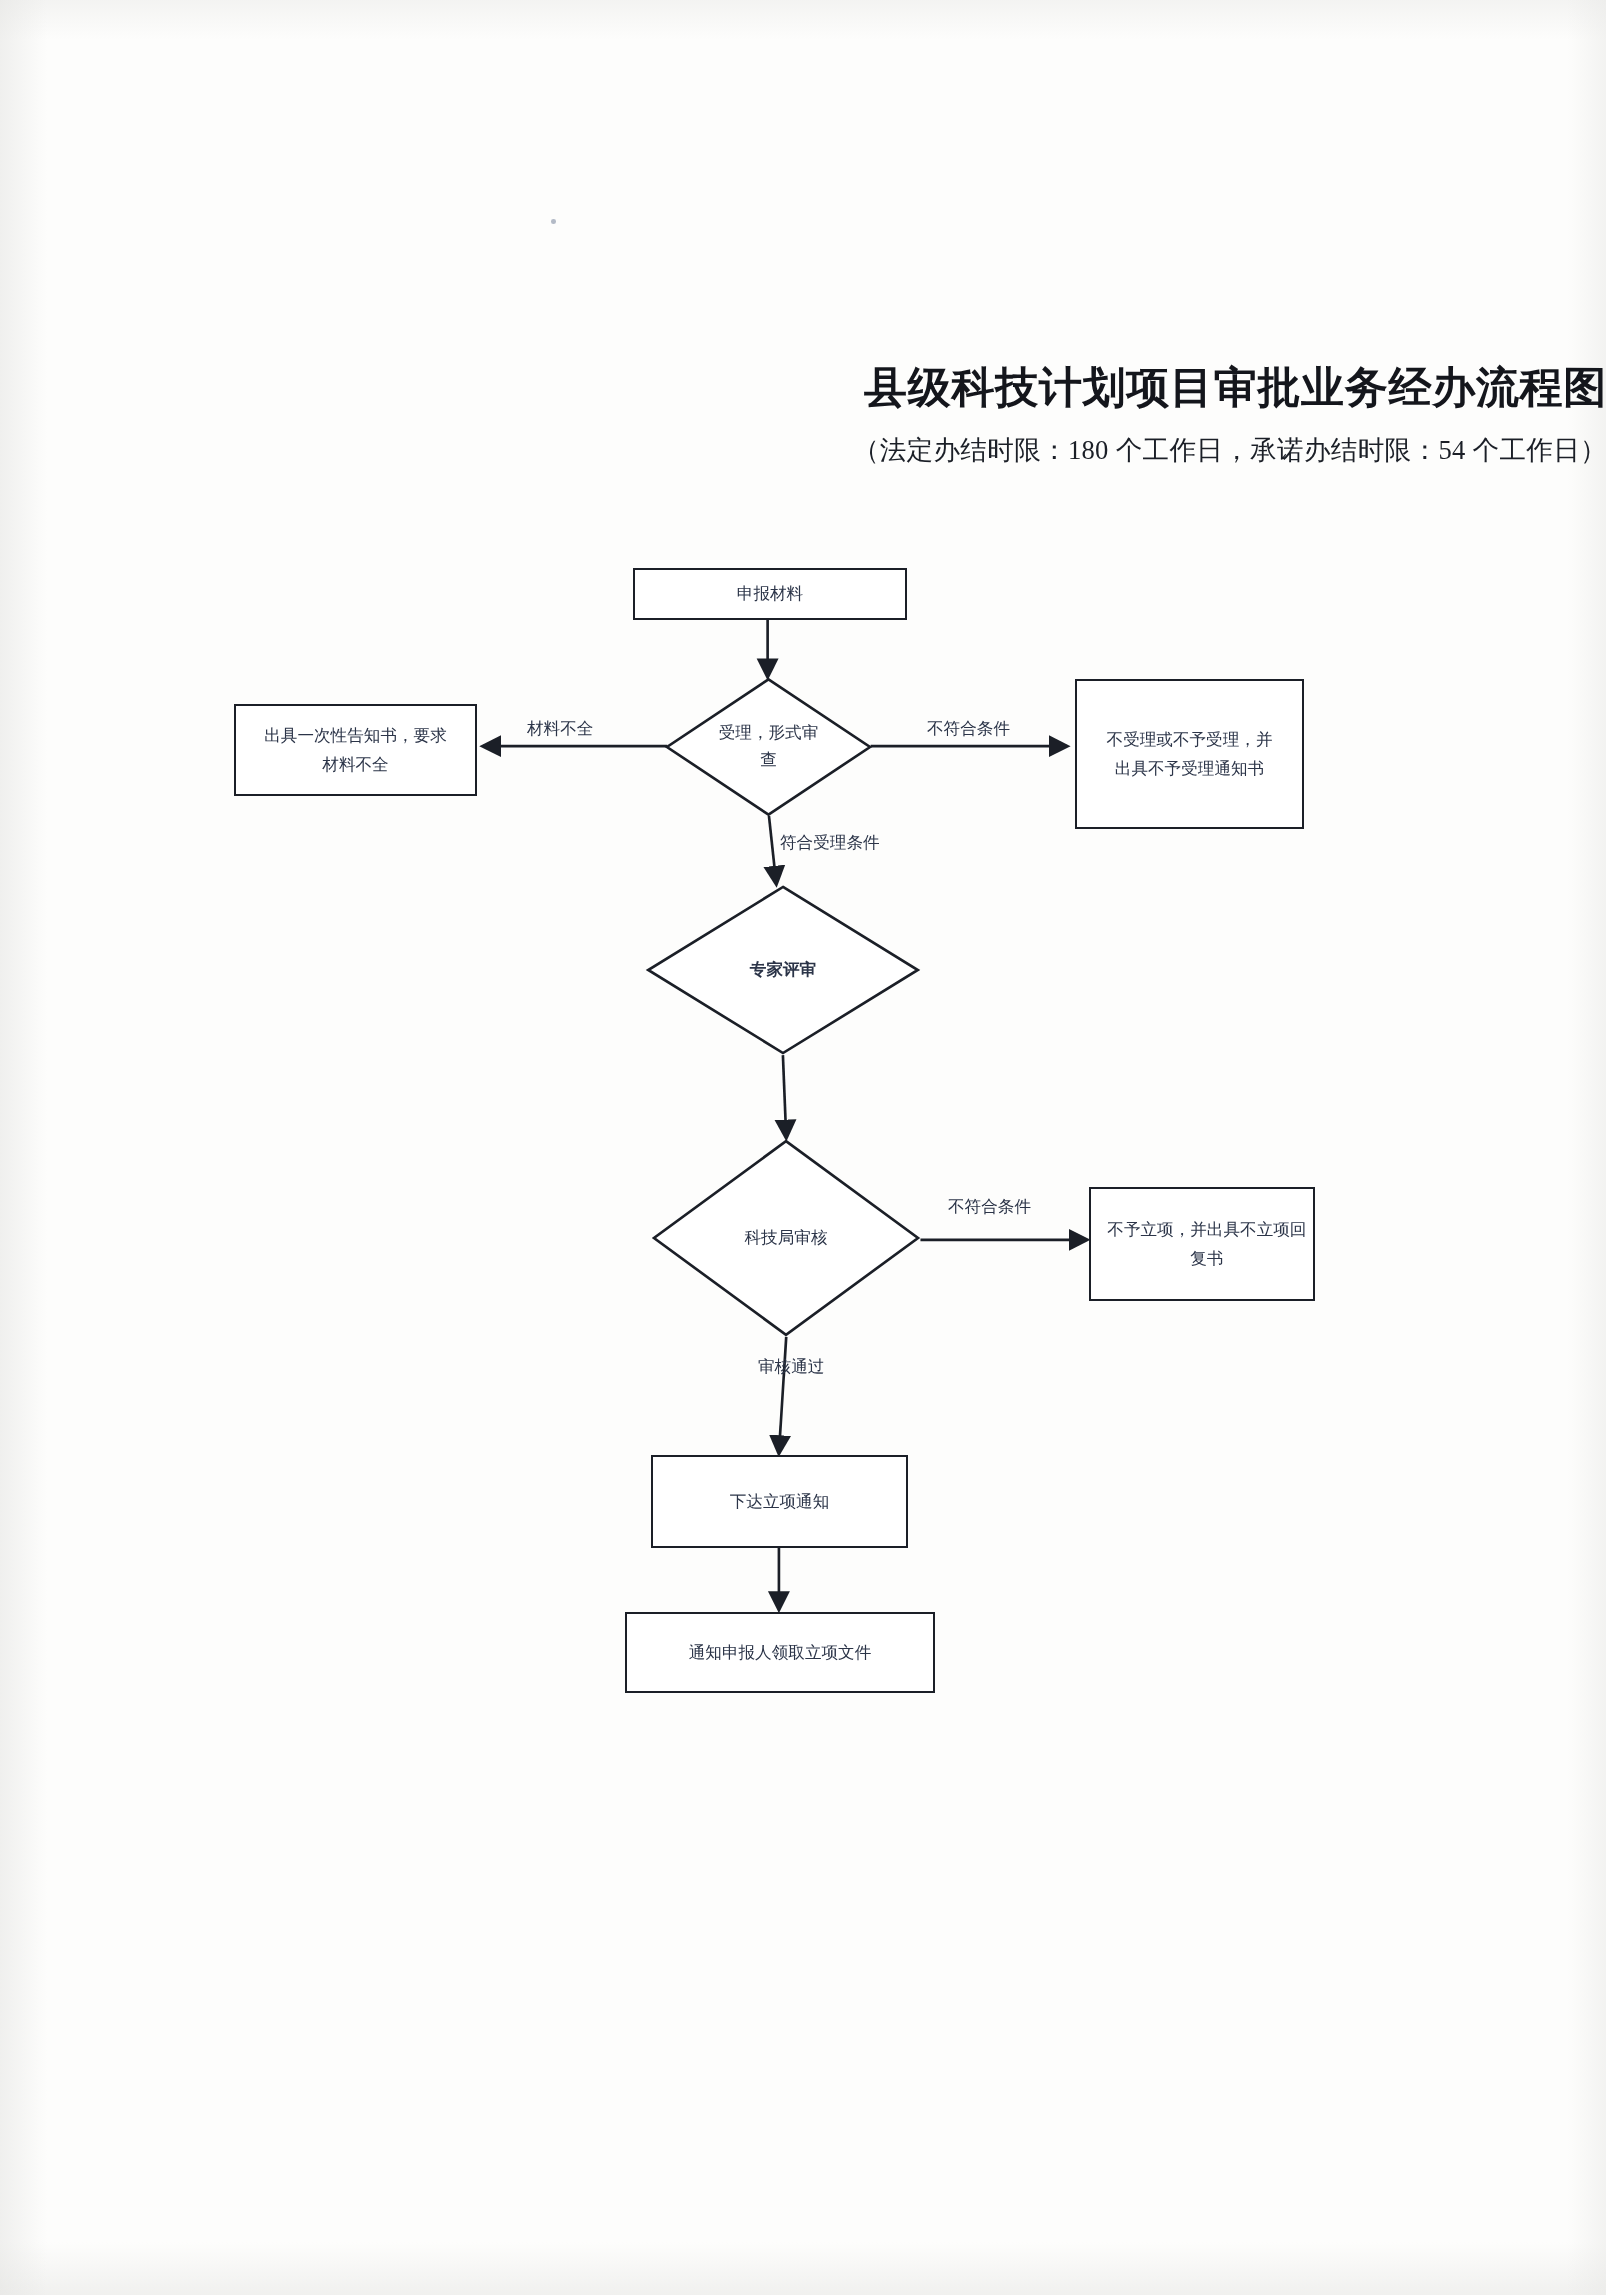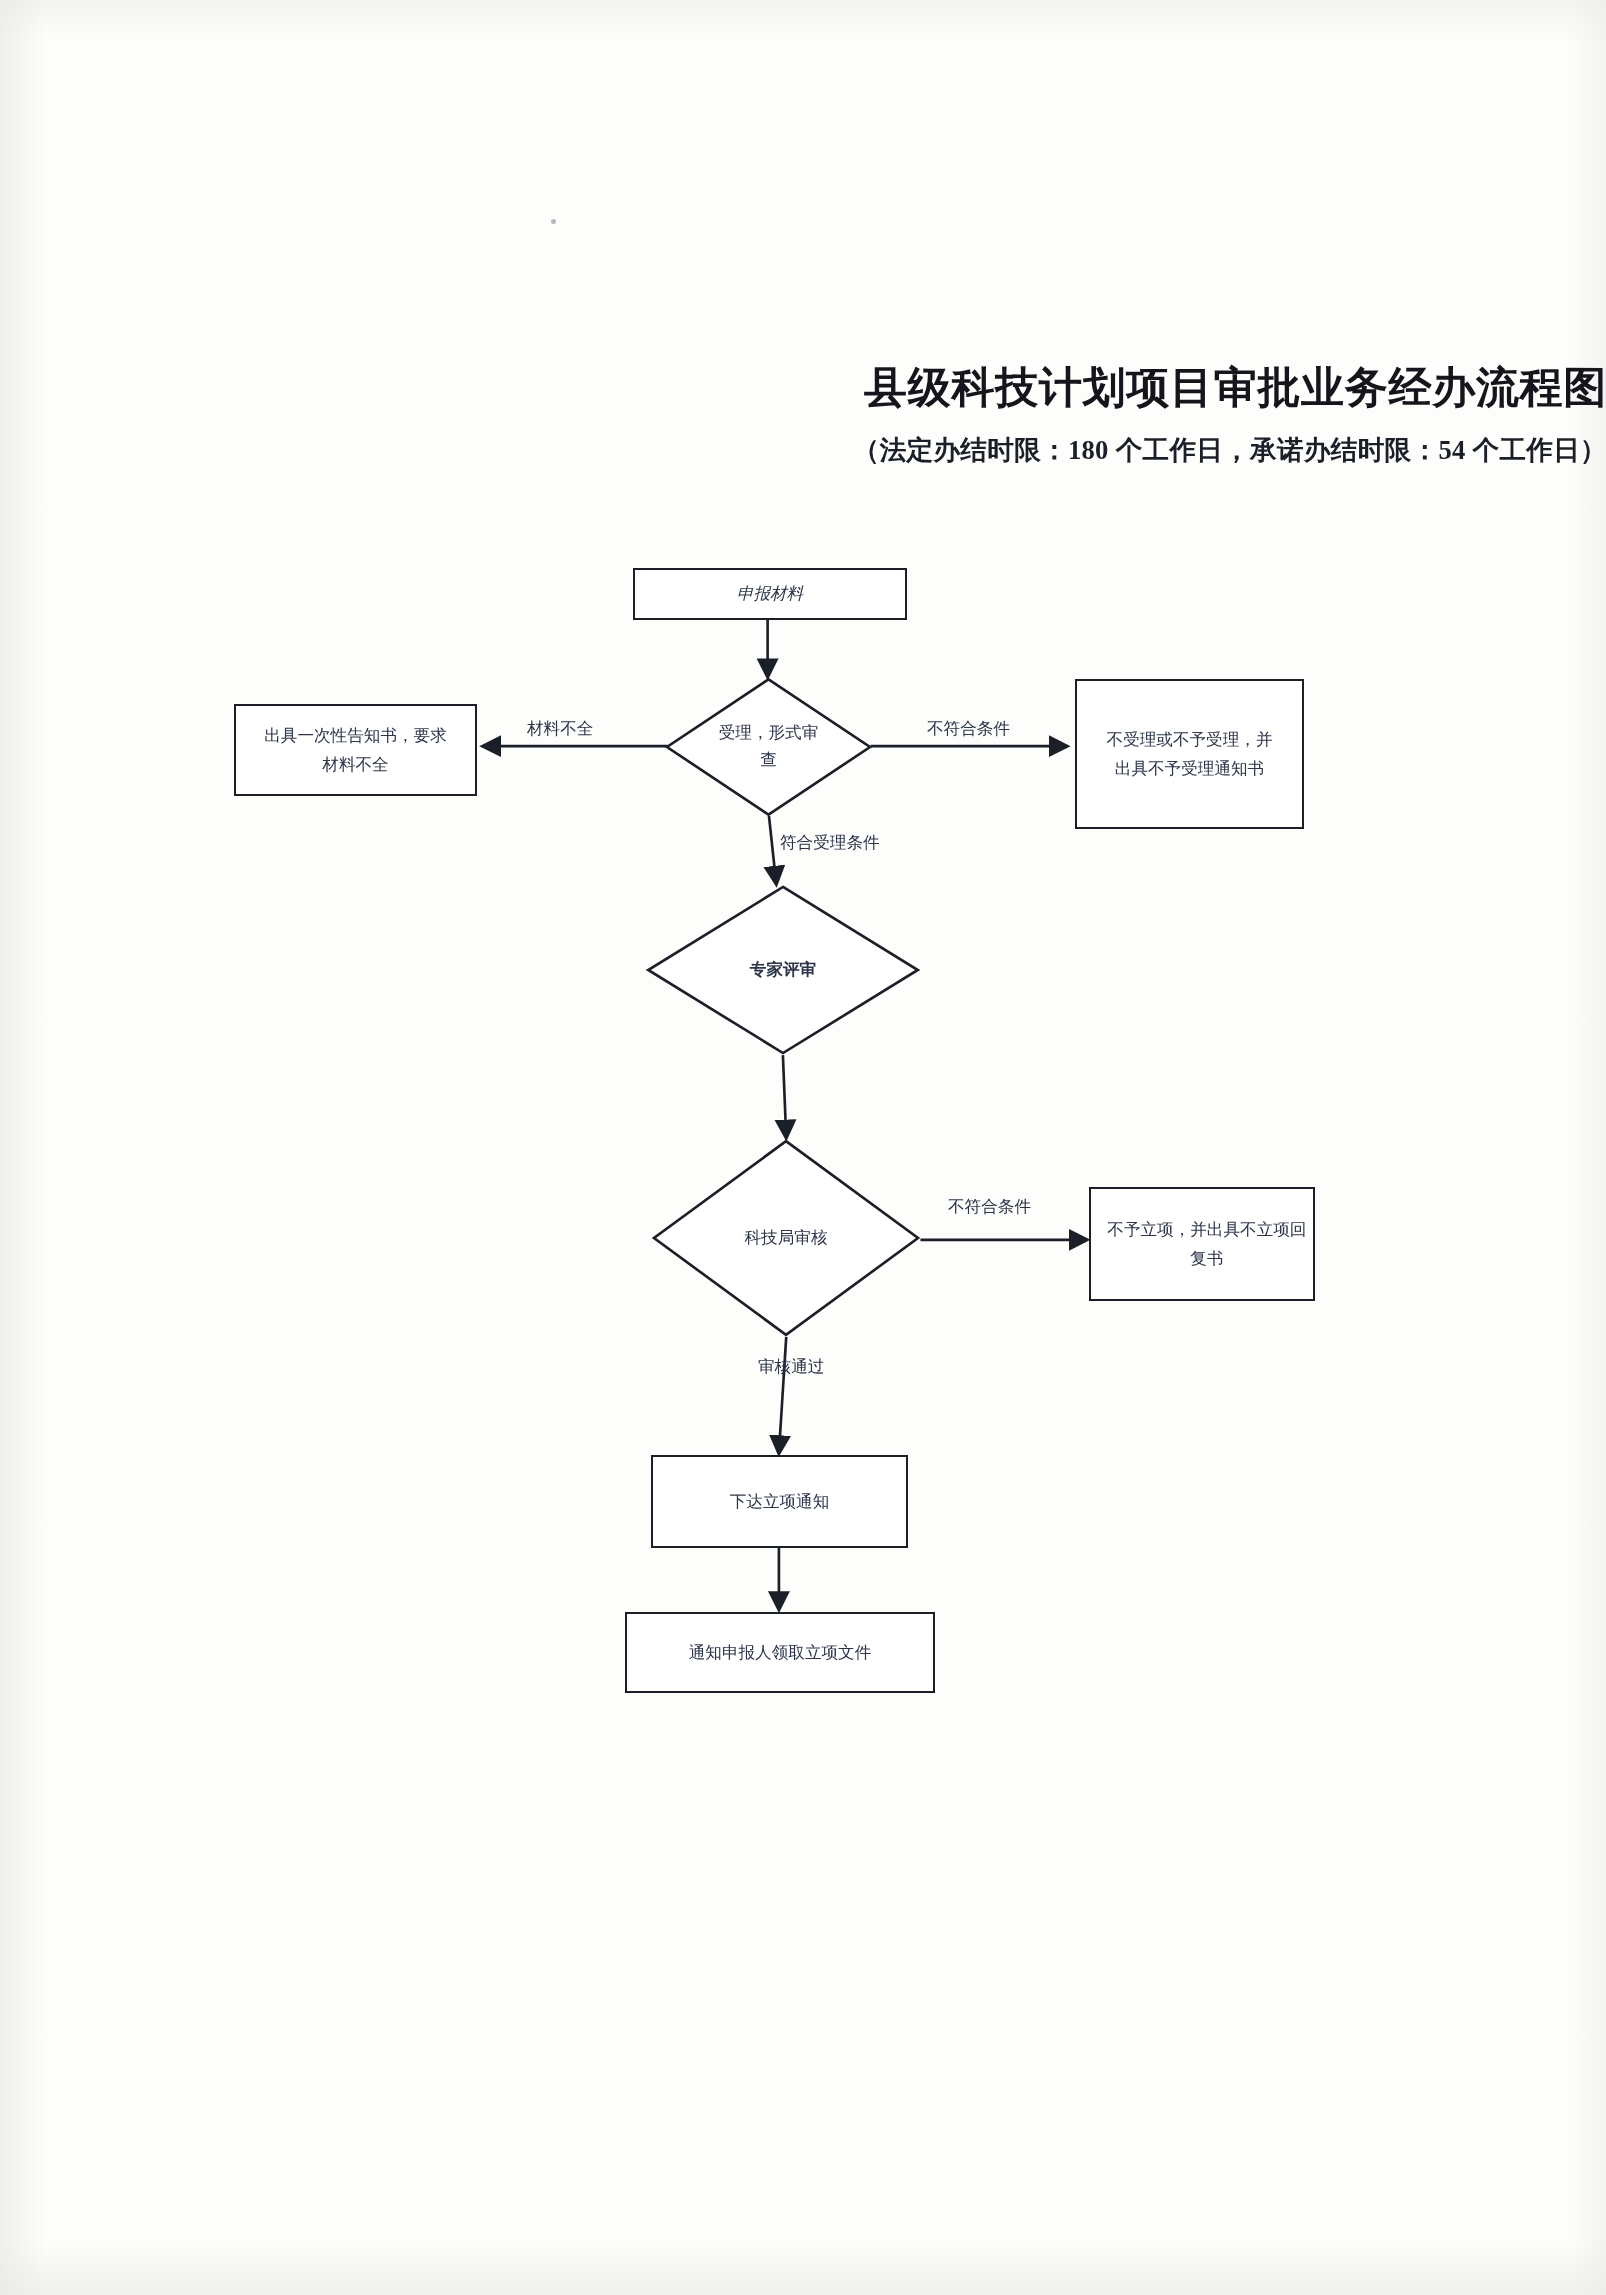--- a/index.html
+++ b/index.html
@@ -41,21 +41,21 @@
     letter-spacing: 0.7px;
   }
   #doc-title {
     top: 359px;
     font-size: 43px;
     font-family: "Liberation Serif", "DejaVu Serif", serif;
   }
   #doc-subtitle {
     top: 432px;
     font-size: 26.6px;
-    font-weight: bold;
+    font-weight: normal;
     color: #1b1f27;
     letter-spacing: 0.3px;
   }
 
   
   .node {
     position: absolute;
     box-sizing: border-box;
     display: flex;
     align-items: center;
@@ -149,21 +149,21 @@
 
     <line x1="1178" y1="1588" x2="1183" y2="1712" stroke="#1b1f27" stroke-width="4" marker-end="url(#arrow)"></line>
 
     <line x1="1385" y1="1866" x2="1635" y2="1866" stroke="#1b1f27" stroke-width="4" marker-end="url(#arrow)"></line>
 
     <line x1="1183" y1="2012" x2="1172" y2="2187" stroke="#1b1f27" stroke-width="4" marker-end="url(#arrow)"></line>
 
     <line x1="1172" y1="2327" x2="1172" y2="2422" stroke="#1b1f27" stroke-width="4" marker-end="url(#arrow)"></line>
   </svg>
 
-  <div class="node box" style="left:633px; top:568px; width:274px; height:52px;font-style:italic;">
+  <div class="node box" style="left:633px; top:568px; width:274px; height:52px;">
     <span class="tx">申报材料</span>
   </div>
 
   <div class="diamond-wrap" style="left:665px; top:677px; width:207px; height:140px;">
     <svg width="207" height="140" viewBox="0 0 312 210" xmlns="http://www.w3.org/2000/svg">
       <polygon points="156,3 309,105 156,207 3,105" fill="#ffffff" stroke="#1b1f27" stroke-width="4"></polygon>
     </svg>
     <div class="diamond-label">
       <div>
         <div>受理，形式审</div>

